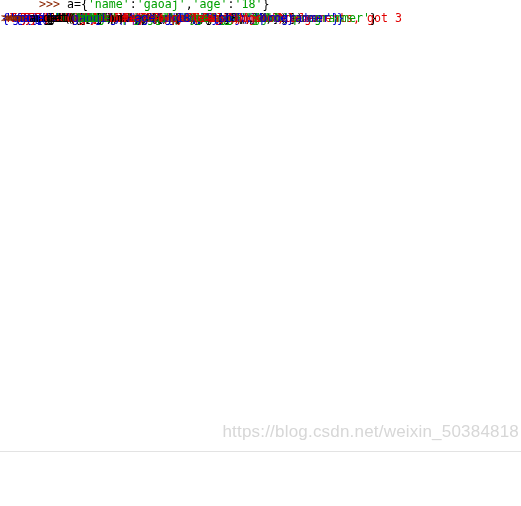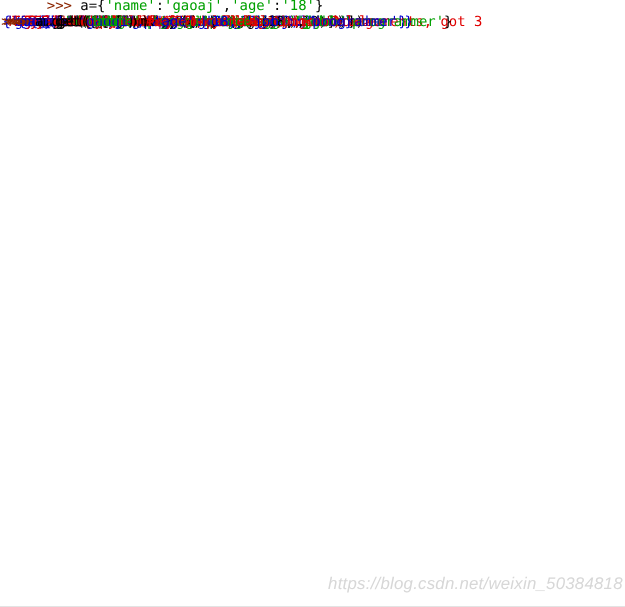--- a/index.html
+++ b/index.html
@@ -3,21 +3,21 @@
 <meta charset="utf-8">
 <style>
   html, body {
     margin: 0;
     padding: 0;
     background: #ffffff;
   }
   #console {
     position: relative;
     width: 521px;
-    height: 506px;
+    height: 452px;
     background: #ffffff;
     border-bottom: 1px solid #e3e3e3;
     box-sizing: border-box;
     overflow: hidden;
     font-family: "DejaVu Sans Mono", "Liberation Mono", monospace;
     font-size: 11.6px;
     line-height: 14.22px;
     letter-spacing: 0px;
   }
   #lines {
@@ -37,26 +37,25 @@
   .tok-string   { color: #00a000; }
   .tok-builtin  { color: #900090; }
   .tok-output   { color: #0000cd; }
   .tok-error    { color: #e00000; }
 
   #watermark {
     position: absolute;
     right: 2px;
     bottom: 12px;
     font-family: "Liberation Sans", sans-serif;
-    font-size: 14px;
+    font-size: 17px;
     color: #d7d7d7;
     white-space: pre;
     pointer-events: none;
     letter-spacing: 0.2px;
-    font-style: italic;
   }
 </style>
 </head>
 <body>
 
 <div id="console">
   <div id="lines"><div class="line"><div class="line"><div class="line"><div class="line"><div class="line"><div class="line"><div class="line"><div class="line"><div class="line"><div class="line"><div class="line"><div class="line"><div class="line"><div class="line"><div class="line"><div class="line"><div class="line"><div class="line"><div class="line"><div class="line"><div class="line"><div class="line"><div class="line"><div class="line"><div class="line"><div class="line"><div class="line"><div class="line"><div class="line"><div class="line"><div class="line"><div class="line"><div class="line"><div class="line"><div class="line"><div class="line"><div class="line"><div class="line"><div class="line"><span class="tok-prompt">&gt;&gt;&gt; </span><span class="tok-code">a={</span><span class="tok-string">'name'</span><span class="tok-code">:</span><span class="tok-string">'gaoaj'</span><span class="tok-code">,</span><span class="tok-string">'age'</span><span class="tok-code">:</span><span class="tok-string">'18'</span><span class="tok-code">}</span></div><span class="tok-prompt">&gt;&gt;&gt; </span><span class="tok-code">b=</span><span class="tok-builtin">dict</span><span class="tok-code">(name=</span><span class="tok-string">'aoqi'</span><span class="tok-code">,age=18)</span></div><span class="tok-prompt">&gt;&gt;&gt; </span><span class="tok-code">b</span></div><span class="tok-output">{'name': 'aoqi', 'age': 18}</span></div><span class="tok-prompt">&gt;&gt;&gt; </span><span class="tok-code">b=[(</span><span class="tok-string">'name'</span><span class="tok-code">,</span><span class="tok-string">'gaoqi'</span><span class="tok-code">),(</span><span class="tok-string">'age'</span><span class="tok-code">,18)]</span></div><span class="tok-prompt">&gt;&gt;&gt; </span><span class="tok-code">b</span></div><span class="tok-output">[('name', 'gaoqi'), ('age', 18)]</span></div><span class="tok-prompt">&gt;&gt;&gt; </span><span class="tok-code">c={}</span></div><span class="tok-prompt">&gt;&gt;&gt; </span><span class="tok-code">c</span></div><span class="tok-output">{}</span></div><span class="tok-prompt">&gt;&gt;&gt; </span><span class="tok-code">k = [</span><span class="tok-string">'name'</span><span class="tok-code">,</span><span class="tok-string">'age'</span><span class="tok-code">,</span><span class="tok-string">'job'</span><span class="tok-code">]</span></div><span class="tok-prompt">&gt;&gt;&gt; </span><span class="tok-code">v = [</span><span class="tok-string">'gaoqi'</span><span class="tok-code">,18,</span><span class="tok-string">'techer'</span><span class="tok-code">]</span></div><span class="tok-prompt">&gt;&gt;&gt; </span><span class="tok-code">d = </span><span class="tok-builtin">dict</span><span class="tok-code">(</span><span class="tok-builtin">zip</span><span class="tok-code">(k,v))</span></div><span class="tok-prompt">&gt;&gt;&gt; </span><span class="tok-code">d</span></div><span class="tok-output">{'name': 'gaoqi', 'age': 18, 'job': 'techer'}</span></div><span class="tok-prompt">&gt;&gt;&gt; </span><span class="tok-code">a=</span><span class="tok-builtin">dict</span><span class="tok-code">.fromkeys(</span><span class="tok-string">'nme'</span><span class="tok-code">,</span><span class="tok-string">'age'</span><span class="tok-code">.</span><span class="tok-string">'job'</span><span class="tok-code">)</span></div><span class="tok-error">SyntaxError: invalid syntax</span></div><span class="tok-prompt">&gt;&gt;&gt; </span><span class="tok-code">a=</span><span class="tok-builtin">dict</span><span class="tok-code">.fromkeys(</span><span class="tok-string">'nme'</span><span class="tok-code">,</span><span class="tok-string">'age'</span><span class="tok-code">,</span><span class="tok-string">'job'</span><span class="tok-code">)</span></div><span class="tok-error">Traceback (most recent call last):</span></div><span class="tok-error">  File "&lt;pyshell#137&gt;", line 1, in &lt;module&gt;</span></div><span class="tok-error">    a=dict.fromkeys('nme','age','job')</span></div><span class="tok-error">TypeError: fromkeys expected at most 2 arguments, got 3</span></div><span class="tok-prompt">&gt;&gt;&gt; </span><span class="tok-code">a=</span><span class="tok-builtin">dict</span><span class="tok-code">.fromkeys([</span><span class="tok-string">'name'</span><span class="tok-code">,</span><span class="tok-string">'age'</span><span class="tok-code">,</span><span class="tok-string">'job'</span><span class="tok-code">])</span></div><span class="tok-prompt">&gt;&gt;&gt; </span><span class="tok-code">a</span></div><span class="tok-output">{'name': None, 'age': None, 'job': None}</span></div><span class="tok-prompt">&gt;&gt;&gt; </span><span class="tok-code">a = {</span><span class="tok-string">'name'</span><span class="tok-code">:</span><span class="tok-string">'gaoqi'</span><span class="tok-code">,</span><span class="tok-string">'age'</span><span class="tok-code">:18,</span><span class="tok-string">'job'</span><span class="tok-code">:</span><span class="tok-string">'programmer'</span><span class="tok-code">}</span></div><span class="tok-prompt">&gt;&gt;&gt; </span><span class="tok-code">a[</span><span class="tok-string">'name'</span><span class="tok-code">]</span></div><span class="tok-output">'gaoqi'</span></div><span class="tok-prompt">&gt;&gt;&gt; </span><span class="tok-code">a[</span><span class="tok-string">'dddd'</span><span class="tok-code">]</span></div><span class="tok-error">Traceback (most recent call last):</span></div><span class="tok-error">  File "&lt;pyshell#142&gt;", line 1, in &lt;module&gt;</span></div><span class="tok-error">    a['dddd']</span></div><span class="tok-error">KeyError: 'dddd'</span></div><span class="tok-prompt">&gt;&gt;&gt; </span><span class="tok-code">a.get(</span><span class="tok-string">'name'</span><span class="tok-code">)</span></div><span class="tok-output">'gaoqi'</span></div><span class="tok-prompt">&gt;&gt;&gt; </span><span class="tok-code">a.get(</span><span class="tok-string">'ddd'</span><span class="tok-code">)</span></div><span class="tok-prompt">&gt;&gt;&gt; </span><span class="tok-code">a</span></div><span class="tok-output">{'name': 'gaoqi', 'age': 18, 'job': 'programmer'}</span></div><span class="tok-prompt">&gt;&gt;&gt; </span><span class="tok-code">a.get(</span><span class="tok-string">'ddd'</span><span class="tok-code">)</span></div></div>
   <div id="watermark">https://blog.csdn.net/weixin_50384818</div>
 </div>
 

